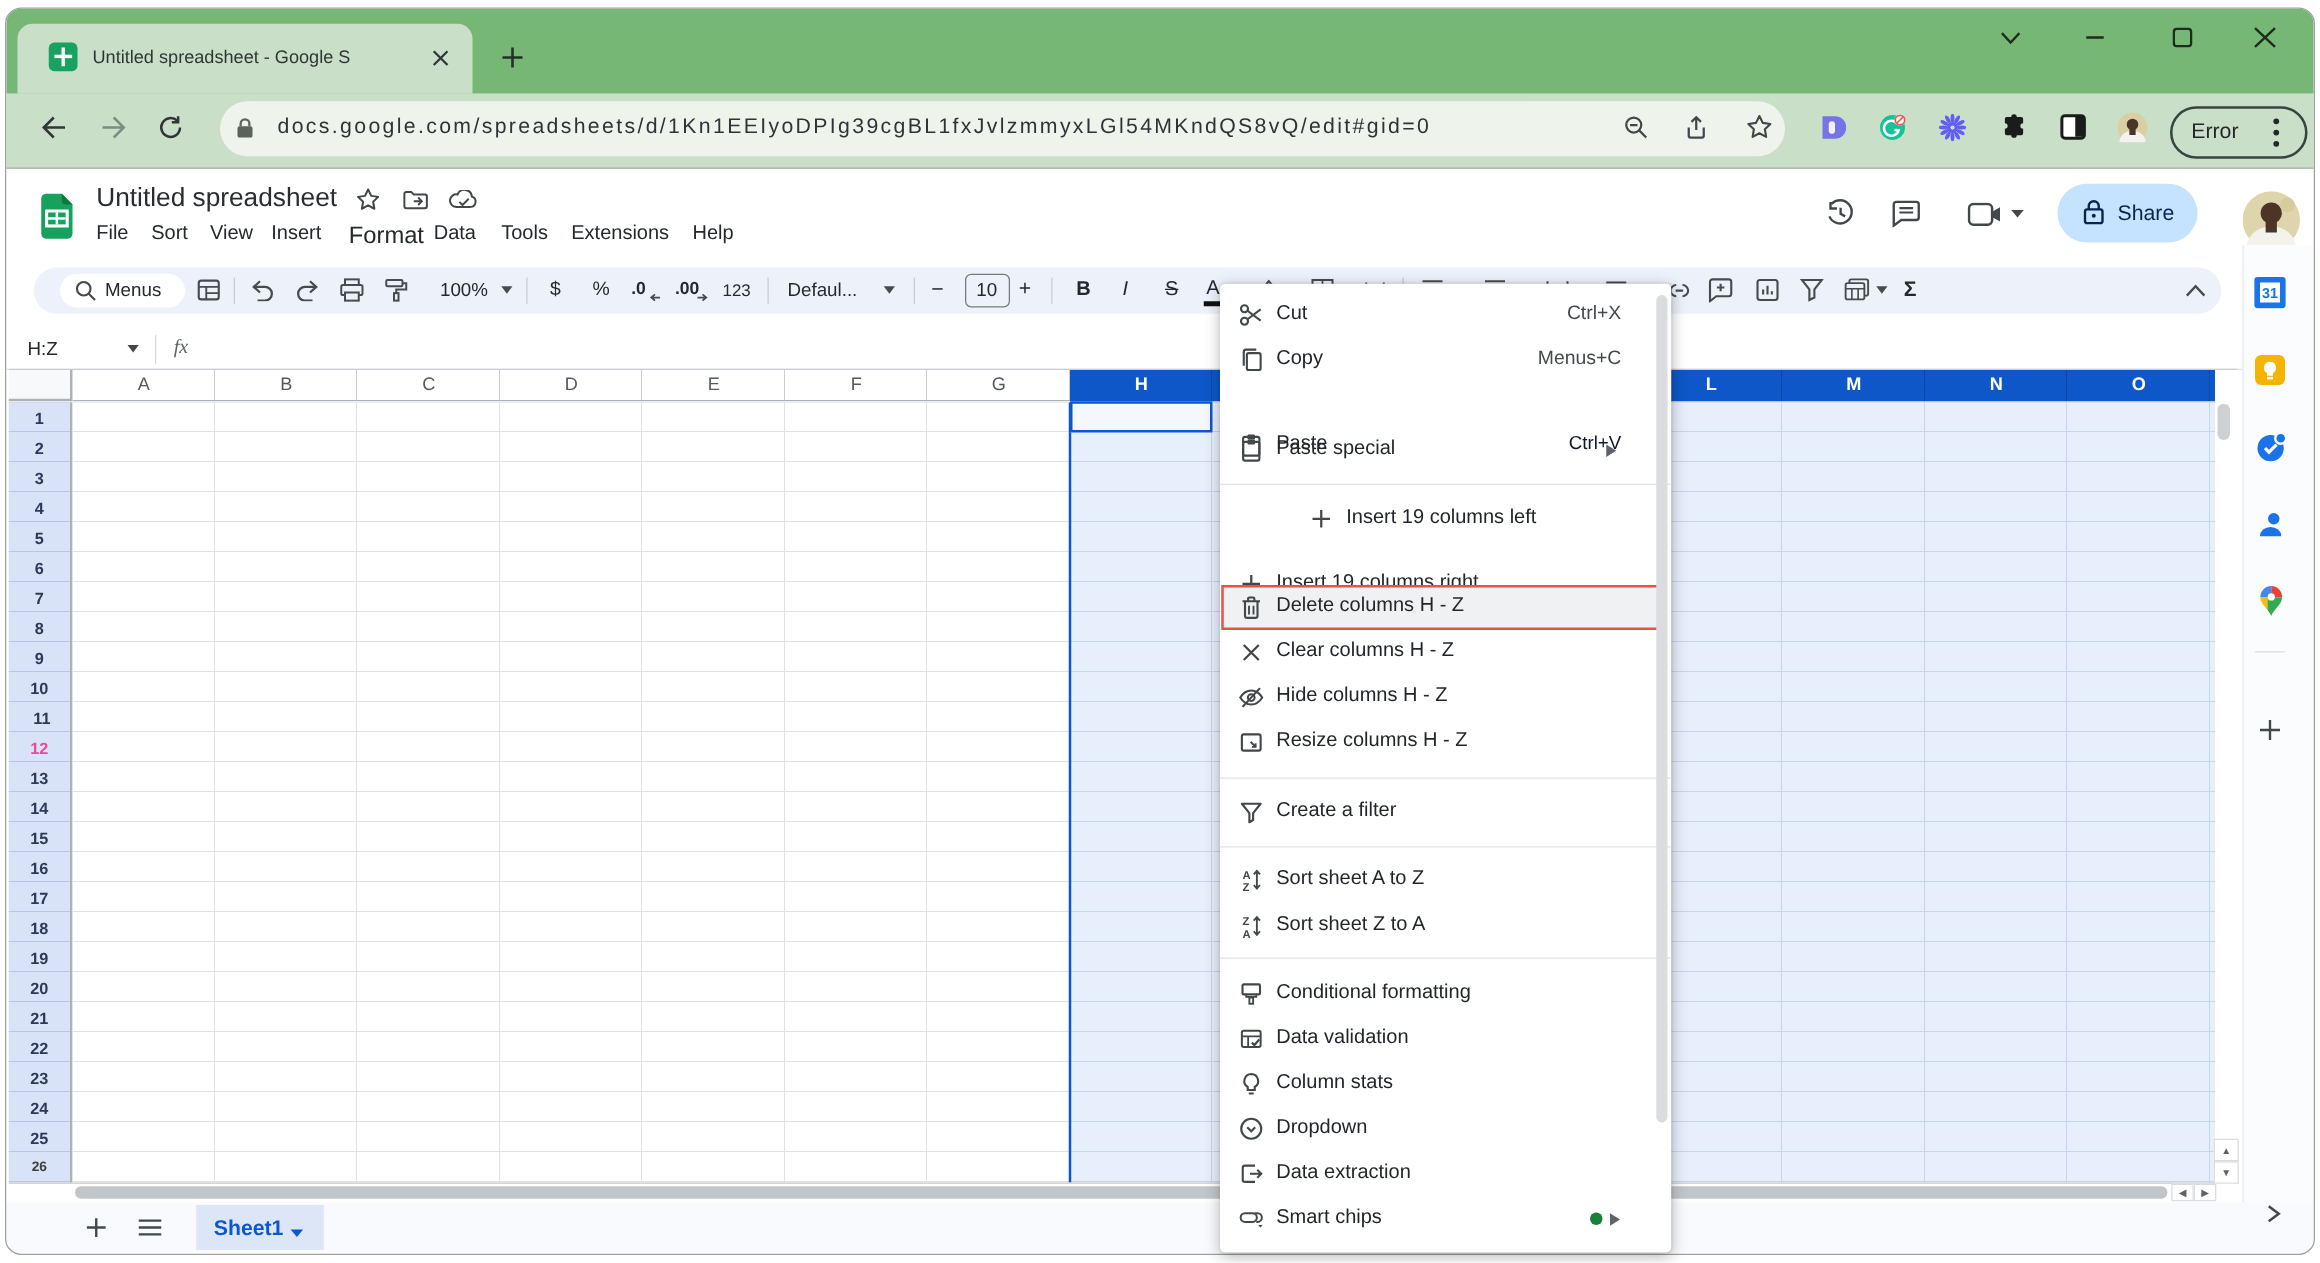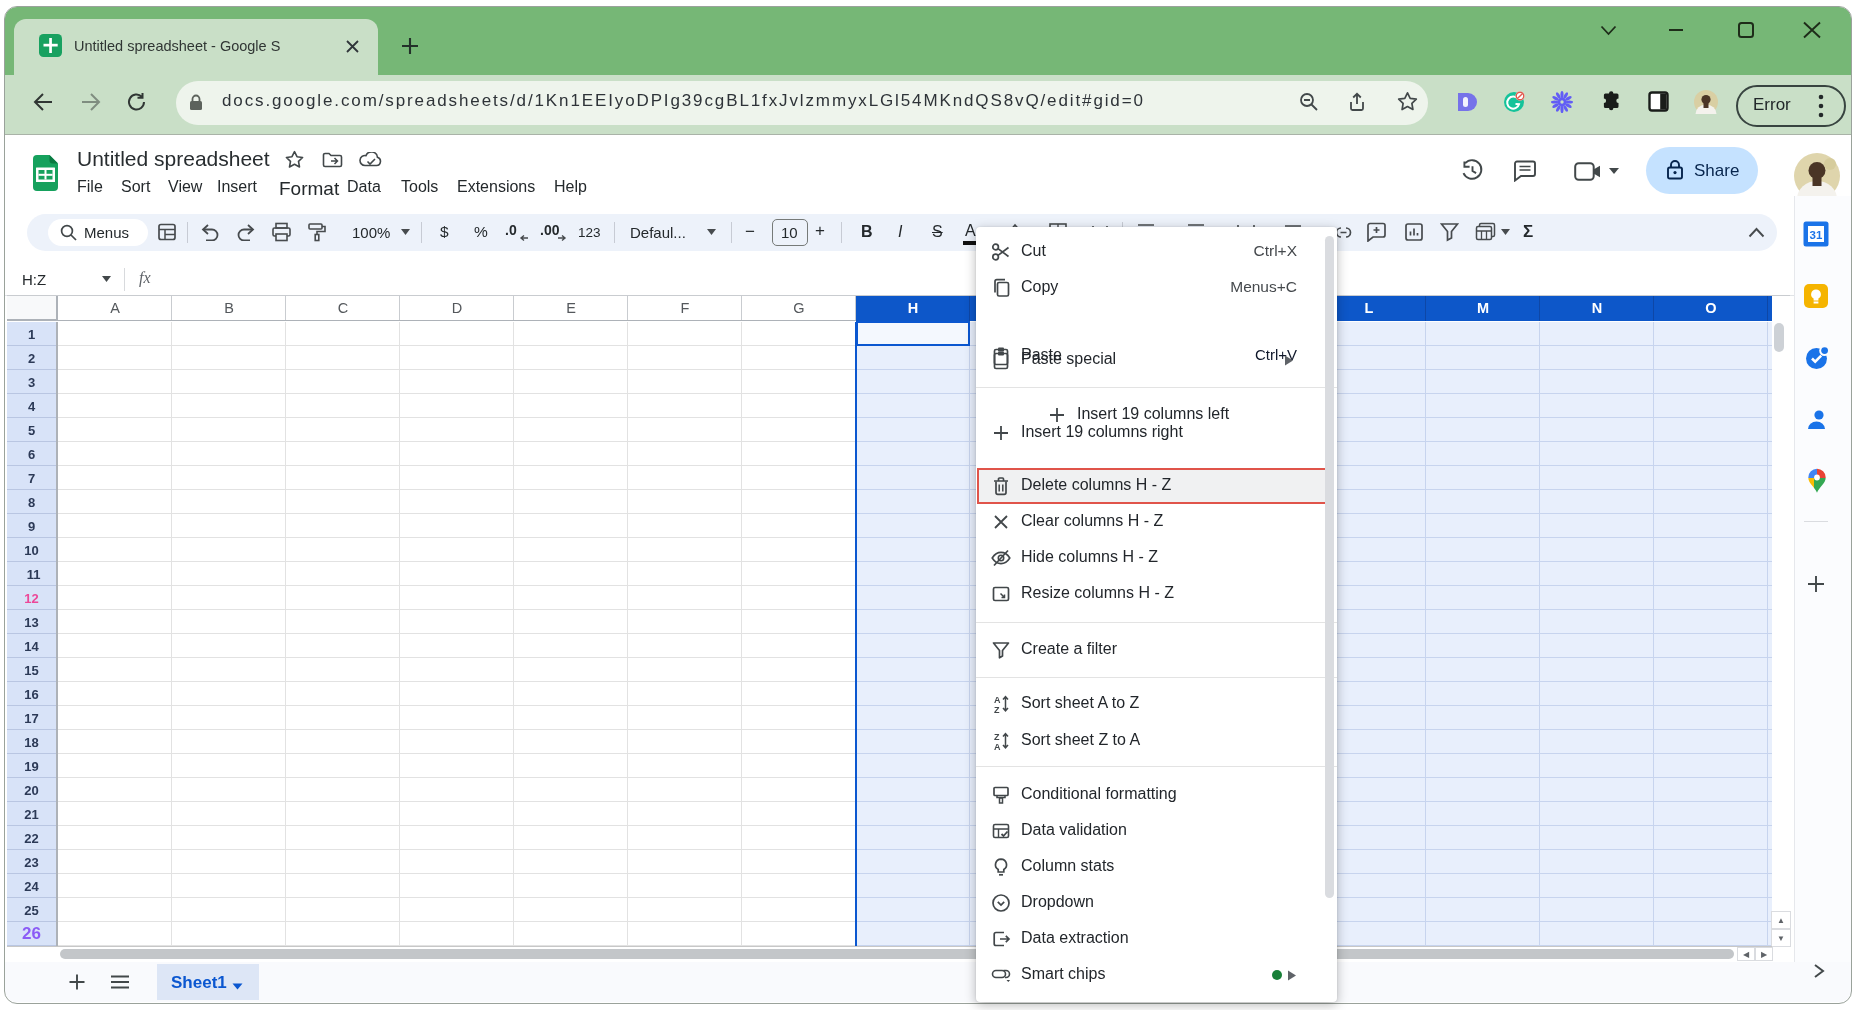--- a/index.html
+++ b/index.html
@@ -399,21 +399,21 @@
   </div>
 <div class="ctr" style="left:7px;top:850px;width:49px;height:24px;font-size:13px;font-weight:600;color:#2c3a57;">
     <span style="position:static">23</span>
   </div>
 <div class="ctr" style="left:7px;top:874px;width:49px;height:24px;font-size:13px;font-weight:600;color:#2c3a57;">
     <span style="position:static">24</span>
   </div>
 <div class="ctr" style="left:7px;top:898px;width:49px;height:24px;font-size:13px;font-weight:600;color:#2c3a57;">
     <span style="position:static">25</span>
   </div>
-<div class="ctr" style="left:7px;top:922px;width:49px;height:24px;font-size:17px;font-weight:600;color:#8b5cf6;">
+<div class="ctr" style="left:7px;top:922px;width:49px;height:24px;font-size:11px;font-weight:600;color:#404040;">
     <span style="position:static">26</span>
   </div>
 <div style="left:58px;top:322px;width:1714px;height:624px;background:#fff;background-image:repeating-linear-gradient(to bottom,transparent 0 23px,#E2E2E2 23px 24px),repeating-linear-gradient(to right,transparent 0 113px,#E2E2E2 113px 114px);"></div>
 <div style="left:856px;top:322px;width:916px;height:624px;background:#E8EFFC;background-image:repeating-linear-gradient(to bottom,transparent 0 23px,#C7D4EE 23px 24px),repeating-linear-gradient(to right,transparent 0 113px,#C7D4EE 113px 114px);"></div>
 <div style="left:855px;top:322px;width:2px;height:624px;background:#0B57D0;"></div>
 <div style="left:856px;top:321px;width:114px;height:25px;background:#F4F8FE;border:2px solid #0B57D0;"></div>
 <div style="left:1774px;top:323px;width:10px;height:29px;background:#CDD1D6;border-radius:5px;"></div>
 <div class="ctr" style="left:1771px;top:911px;width:20px;height:18px;background:#fff;border:1px solid #dadce0;">
     <span style="position:static;font-size:8px;color:#5f6368">▲</span>
   </div>
@@ -524,21 +524,21 @@
         <path d="M1 0.5 L9 5.5 L1 10.5 Z" fill="#5f6368"></path>
       </svg>
     </div>
 <div style="position:absolute;left:0;top:160px;width:100%;height:1px;background:#e3e3e3"></div>
 <div style="position:absolute;left:16px;top:170px;width:353px;height:36px;margin-left:41px;">
       <svg style="position:absolute;left:14px;top:8px" width="20" height="20" viewBox="0 0 20 20" fill="none">
         <path d="M10 3 V17 M3 10 H17" stroke="#42474a" stroke-width="1.8"></path>
       </svg>
       <span style="position:absolute;left:44px;top:8px;font-size:16px;color:#22262b;white-space:nowrap">Insert 19 columns left</span>
     </div>
-<div style="position:absolute;left:1px;top:188px;width:353px;height:36px;text-align:center;">
+<div style="position:absolute;left:1px;top:222px;width:353px;height:36px;text-align:center;">
       <svg style="position:absolute;left:14px;top:8px" width="20" height="20" viewBox="0 0 20 20" fill="none">
         <path d="M10 3 V17 M3 10 H17" stroke="#42474a" stroke-width="1.8"></path>
       </svg>
       <span style="position:absolute;left:44px;top:8px;font-size:16px;color:#22262b;white-space:nowrap">Insert 19 columns right</span>
     </div>
 <div style="position:absolute;left:1px;top:241px;width:353px;height:36px;background:#F0F1F2;outline:2px solid #E0544A;outline-offset:-2px;">
       <svg style="position:absolute;left:14px;top:8px" width="20" height="20" viewBox="0 0 20 20" fill="none">
         <path d="M5 5.5 V16.5 a1.8 1.8 0 0 0 1.8 1.8 h6.4 a1.8 1.8 0 0 0 1.8-1.8 V5.5" stroke="#42474a" stroke-width="1.7"></path>
         <path d="M3 5 H17 M7.5 4.5 V3 a1 1 0 0 1 1-1 h3 a1 1 0 0 1 1 1 v1.5" stroke="#42474a" stroke-width="1.7"></path>
         <path d="M8.2 8.5 v7 M11.8 8.5 v7" stroke="#42474a" stroke-width="1.5"></path>

